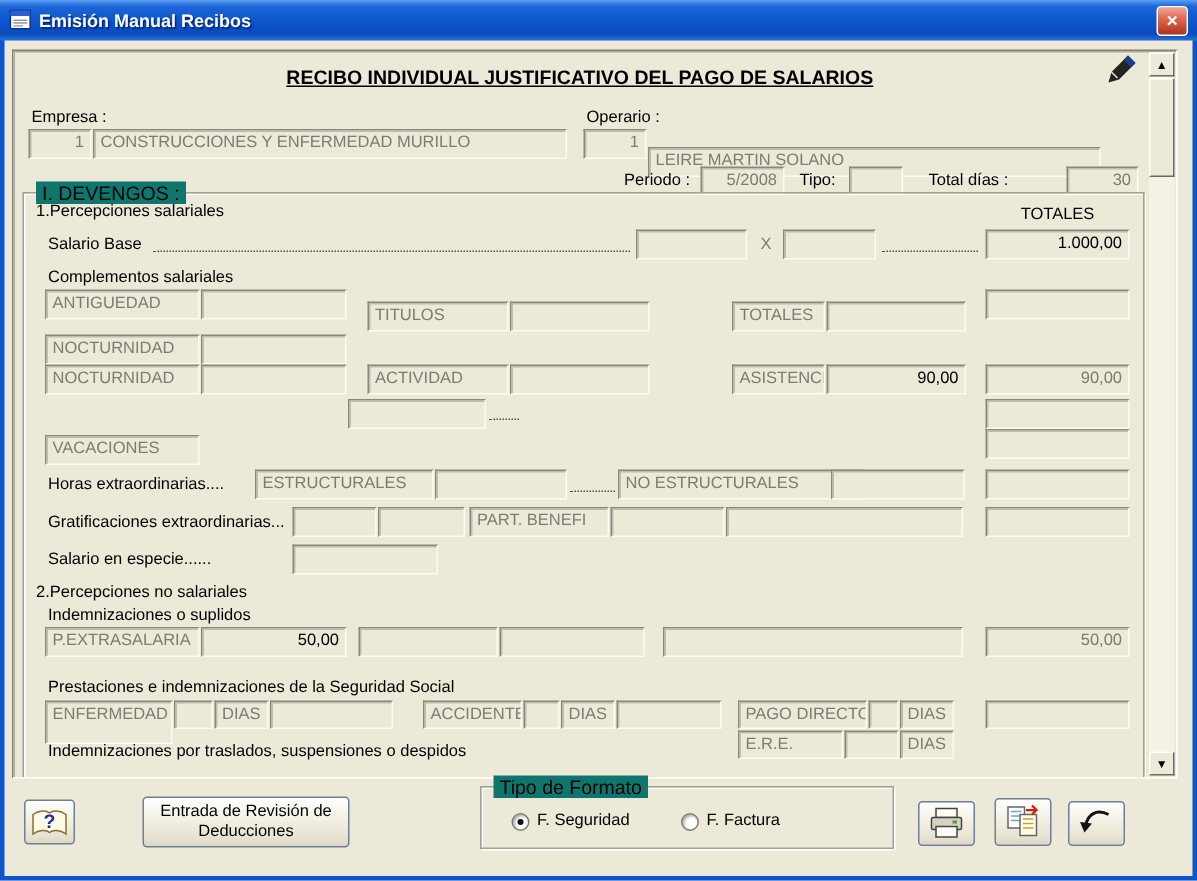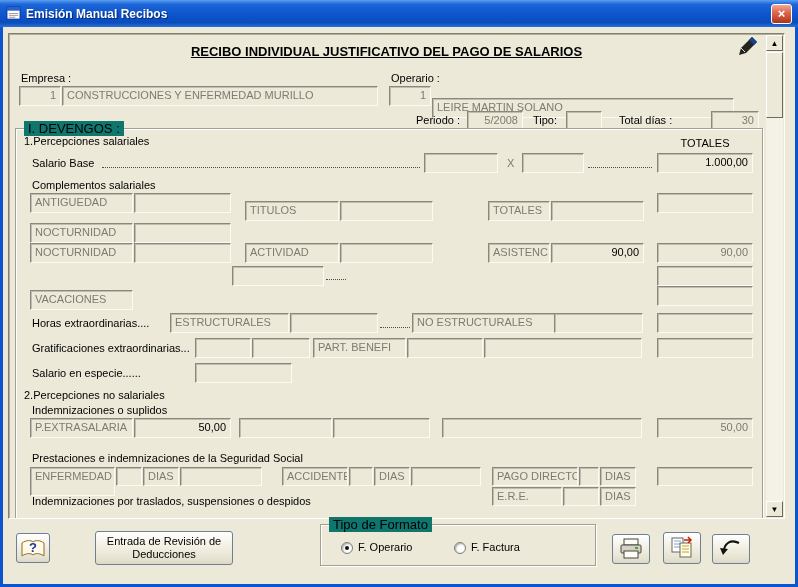--- a/index.html
+++ b/index.html
@@ -188,21 +188,21 @@
           <text x="9" y="16" font-size="13" font-weight="bold" fill="#1b2fad">?</text>
         </svg>
       </span>
     </div>
 
     <div class="btn" style="left:92px;top:504px;width:138px;height:34px;padding:2px 6px;line-height:13px">Entrada de Revisión de Deducciones</div>
 
     <div class="etch" style="left:317px;top:497px;width:276px;height:42px">
       <span class="leg">Tipo de Formato</span>
       <span class="radio checked" style="left:20px;top:17px"></span>
-      <div class="t" style="left:37px;top:16px">F. Operario</div>
+      <div class="t" style="left:37px;top:16px">F. Seguridad</div>
       <span class="radio" style="left:133px;top:17px"></span>
       <div class="t" style="left:150px;top:16px">F. Factura</div>
     </div>
 
     <div class="btn" style="left:609px;top:507px;width:38px;height:30px">
       <span style="display:inline-flex">
         <svg width="26" height="24" viewBox="0 0 26 24">
           <rect x="6" y="2" width="14" height="6" fill="#fdfdf5" stroke="#444"></rect>
           <rect x="3" y="8" width="20" height="8" rx="1" fill="#d6d2c2" stroke="#444"></rect>
           <rect x="6" y="14" width="14" height="7" fill="#fdfdf5" stroke="#444"></rect>

